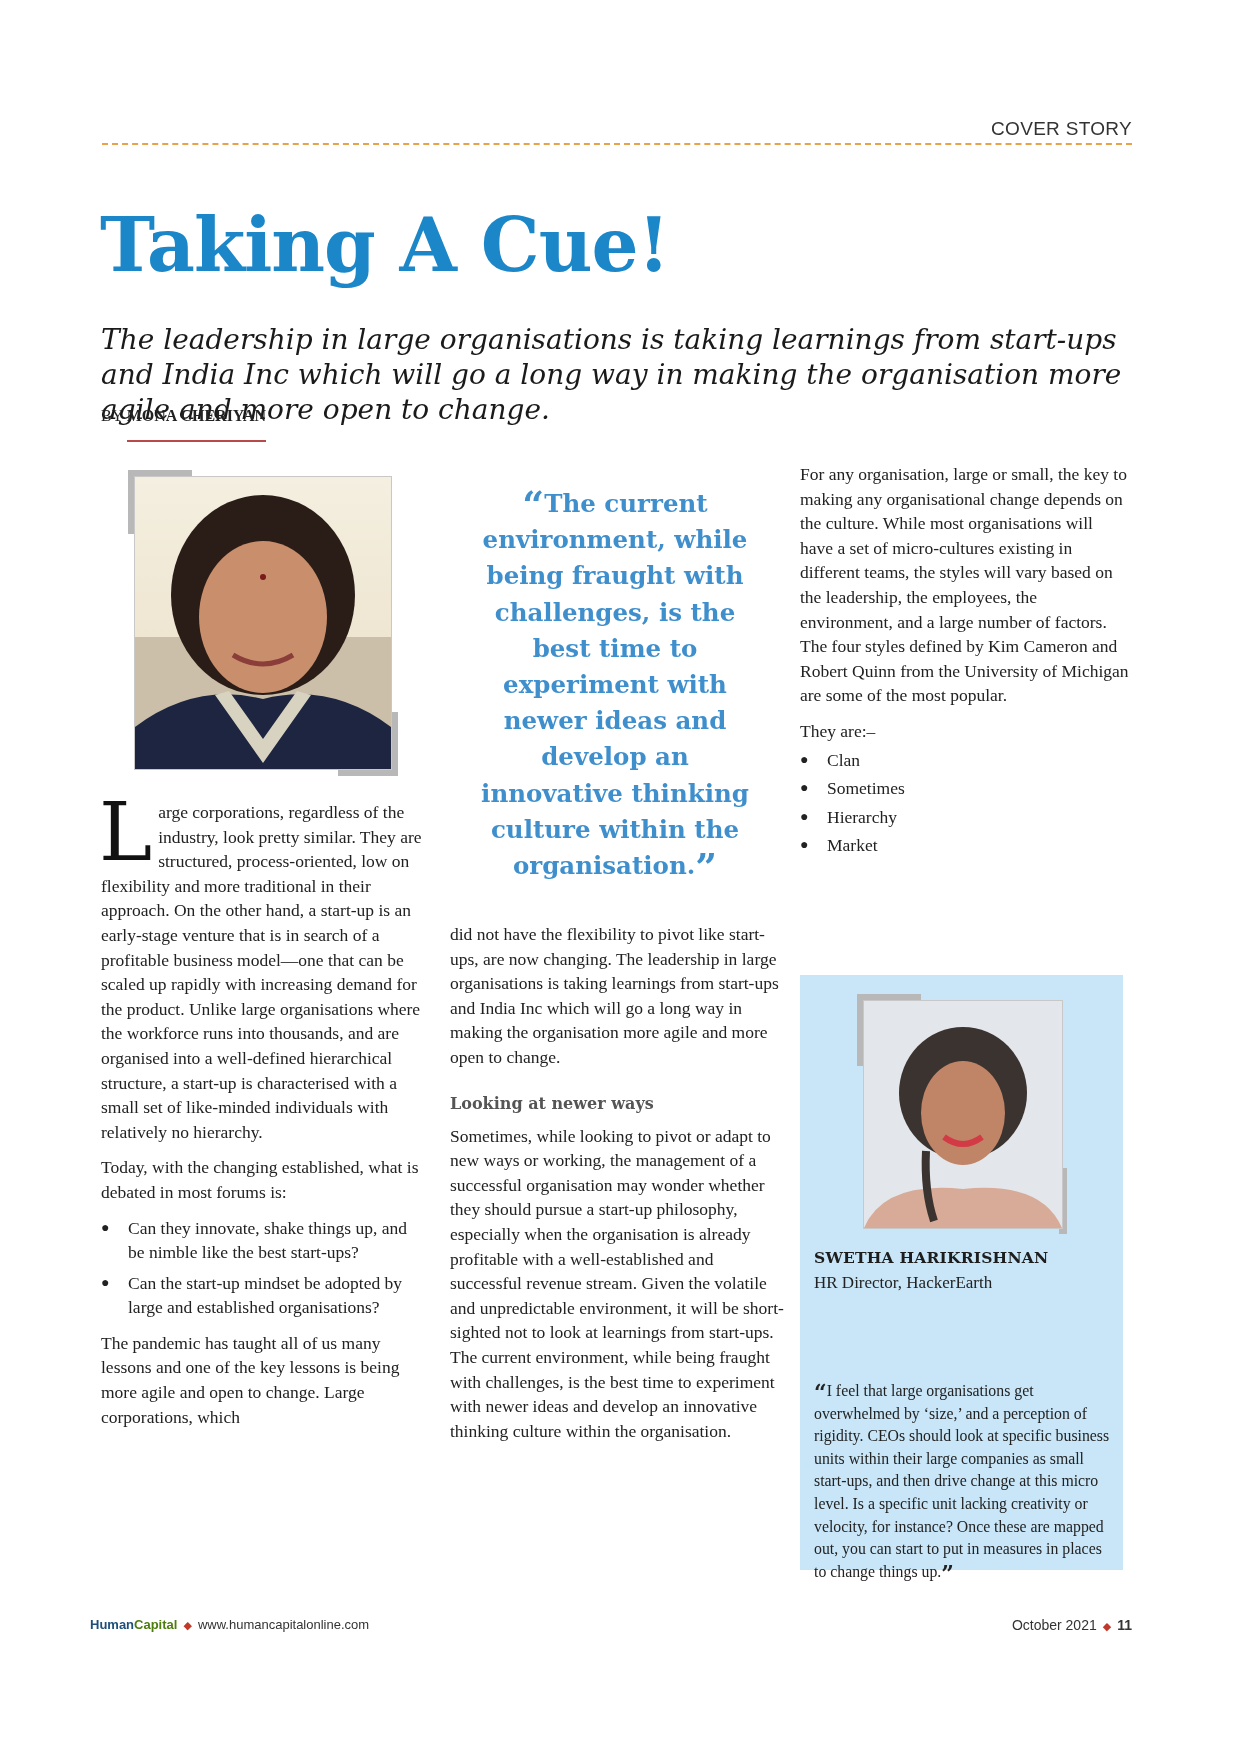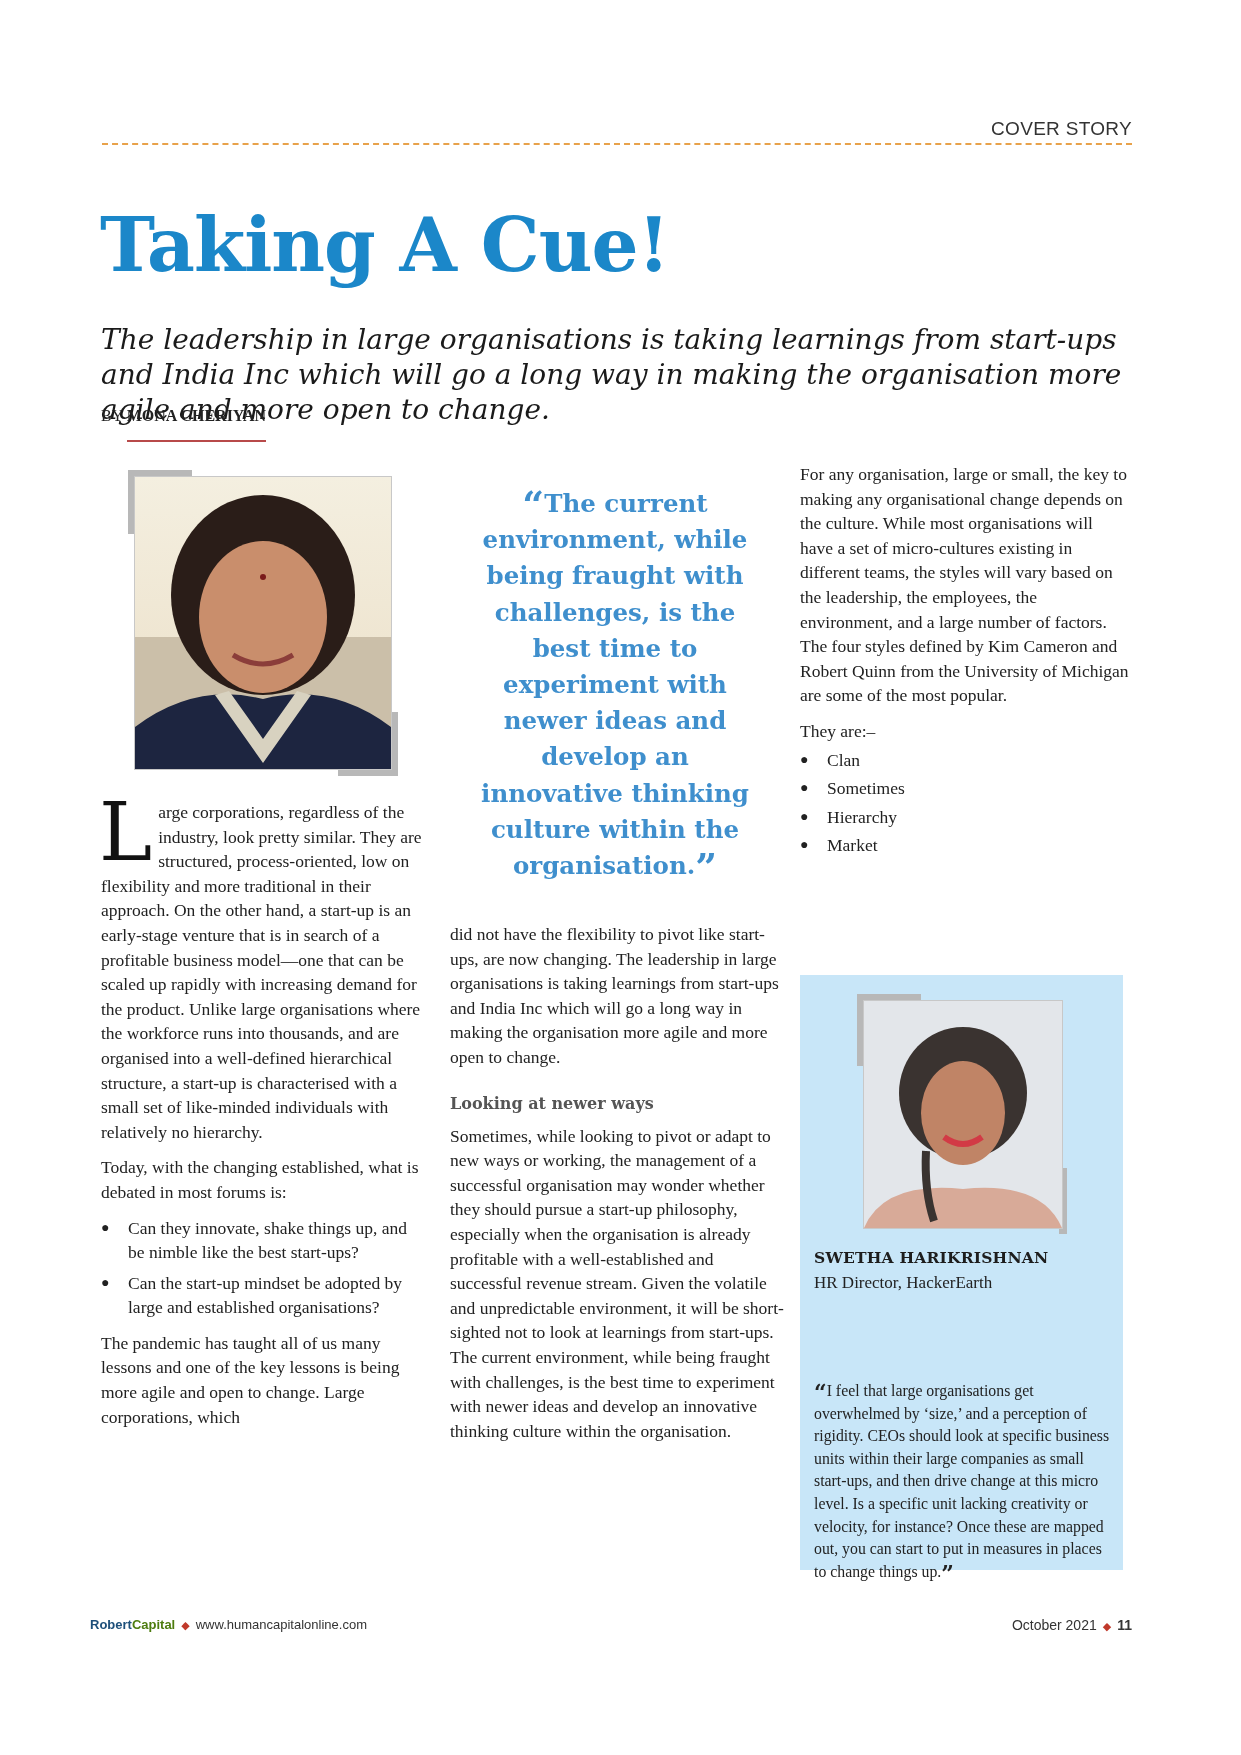--- a/index.html
+++ b/index.html
@@ -136,17 +136,17 @@
     </svg>
   </div>
 </div>
 <div class="abs" id="sb-name">SWETHA HARIKRISHNAN</div>
 <div class="abs" id="sb-role">HR Director, HackerEarth</div>
 <div class="abs" id="sb-quote">
   <span class="qm">“</span><span>I feel that large organisations get overwhelmed by ‘size,’ and a perception of rigidity. CEOs should look at specific business units within their large companies as small start-ups, and then drive change at this micro level. Is a specific unit lacking creativity or velocity, for instance? Once these are mapped out, you can start to put in measures in places to change things up.</span><span class="qm">”</span>
 </div>
 
 <div class="abs" id="footer-left">
-  <span class="brand-h">Robert</span><span class="brand-c">Capital</span><span class="diamond">◆</span><span>www.humancapitalonline.com</span>
+  <span class="brand-h">Human</span><span class="brand-c">Capital</span><span class="diamond">◆</span><span>www.humancapitalonline.com</span>
 </div>
 <div class="abs" id="footer-right">
   <span>October 2021</span><span class="diamond">◆</span><span class="pg">11</span>
 </div>
 
 </body></html>

